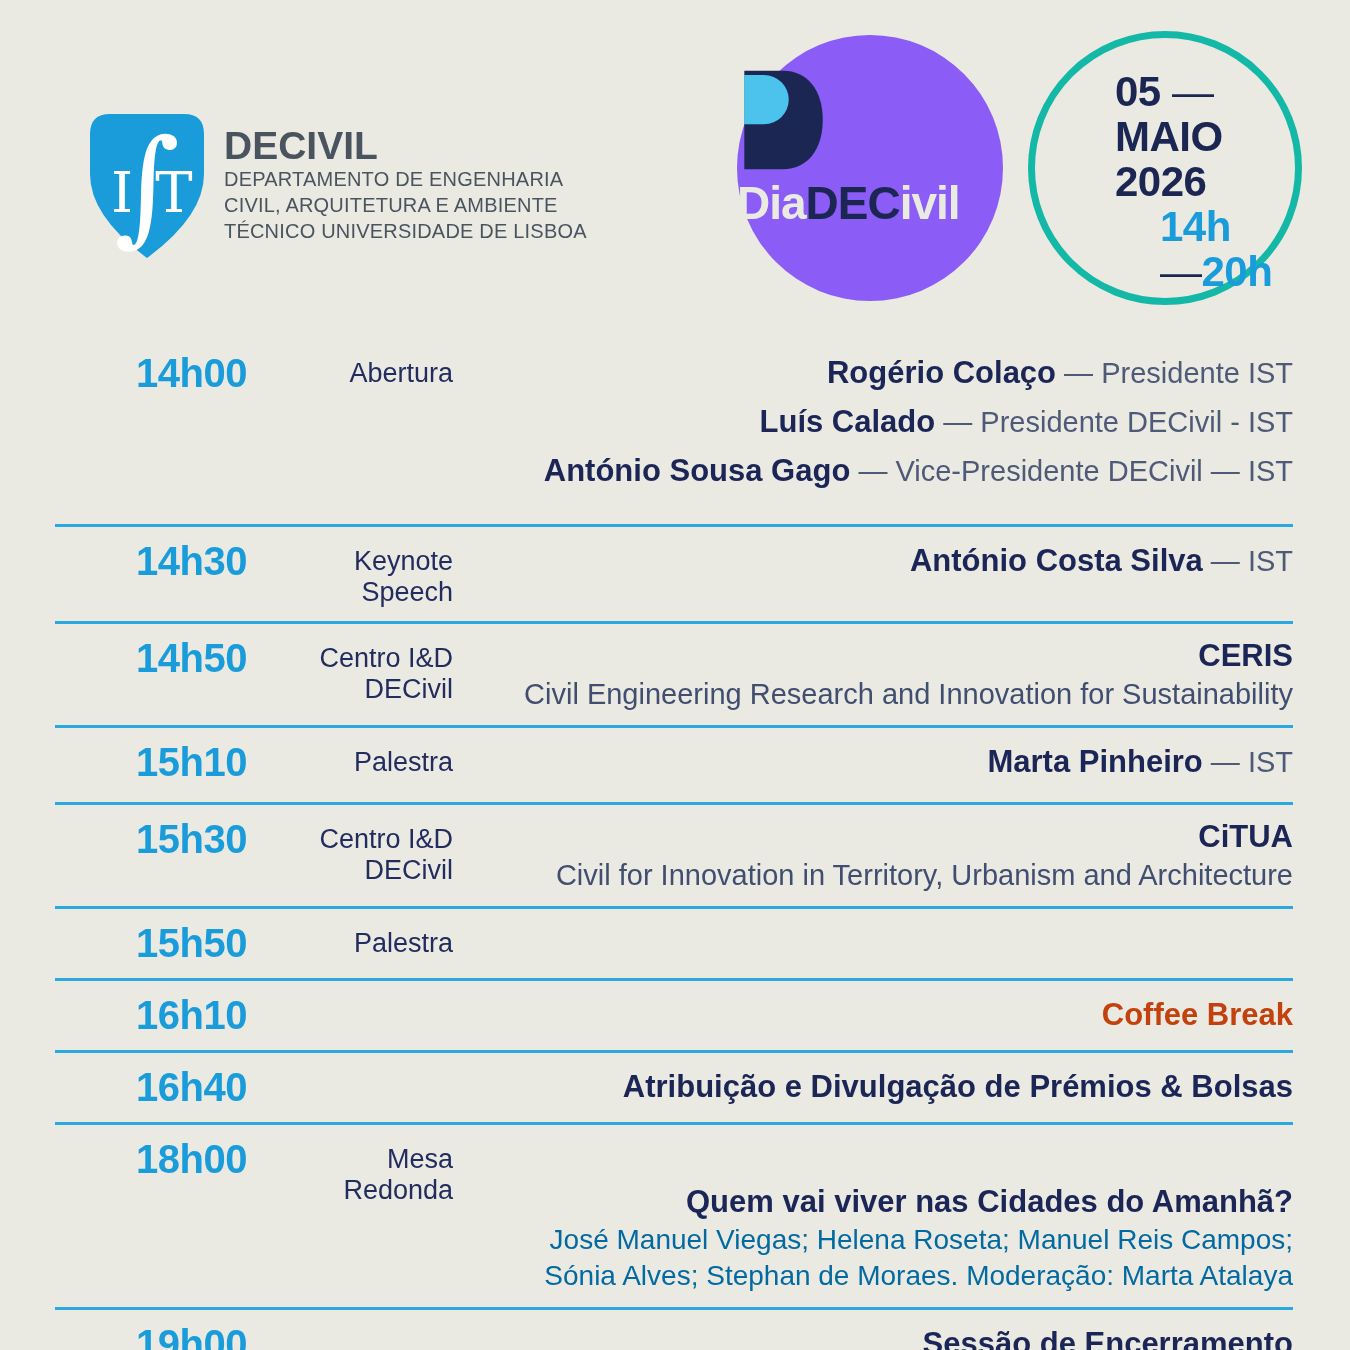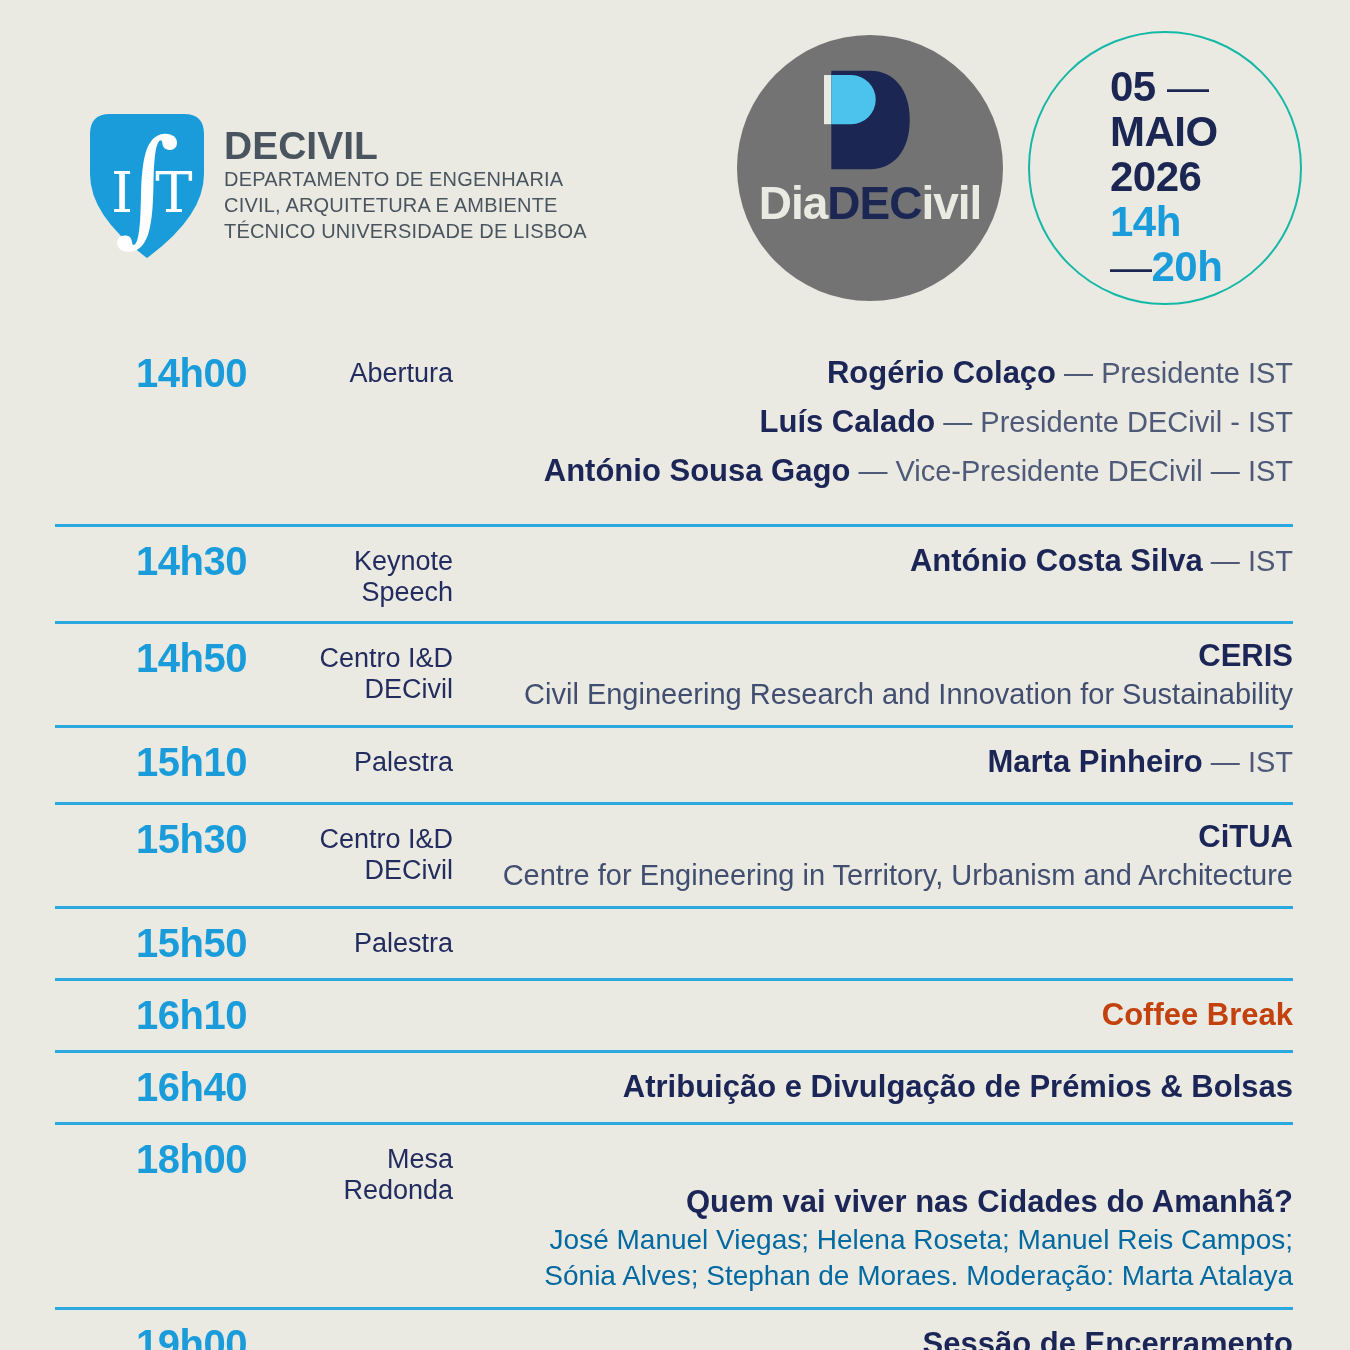--- a/index.html
+++ b/index.html
@@ -13,34 +13,34 @@
   
   .ist{position:absolute;left:88px;top:112px;display:flex;}
   .ist-shield{width:118px;height:148px;flex:0 0 auto;}
   .ist-text{margin-left:18px;padding-top:14px;color:#4A545E;}
   .ist-title{font-size:39px;font-weight:700;line-height:40px;letter-spacing:0;}
   .ist-line{font-size:20px;line-height:26px;letter-spacing:.2px;}
   .ist-line.bold{font-weight:400;}
   
   .event-circle{
     position:absolute;left:737px;top:35px;width:266px;height:266px;
-    border-radius:50%;background:#737373;text-align:center;
+    border-radius:50%;background:#8b5cf6;
   }
   .event-d{display:inline-block;margin-top:33px;width:92px;height:104px;}
   .event-name{margin-top:4px;font-size:46px;font-weight:700;line-height:46px;letter-spacing:-1px;}
   .event-name .lt{color:#E9EAE1;}
   .event-name .dk{color:#1B2653;}
   
   .date-circle{
     position:absolute;left:1028px;top:31px;width:274px;height:274px;
-    box-sizing:border-box;border:2px solid #14b8a6;border-radius:50%;
+    box-sizing:border-box;border:7px solid #14b8a6;border-radius:50%;
     padding:31px 0 0 80px;
   }
   .dl{font-size:42px;font-weight:700;line-height:45px;color:#1B2653;letter-spacing:-.5px;}
-  .dl.blue{color:#199CD9;}
+  .dl.blue{color:#199CD9;margin-left:45px;}
   .dash{font-weight:400;}
   .navy-dash{color:#1B2653;font-weight:400;}
   
   .schedule{position:absolute;left:55px;right:57px;top:339px;}
   .row{
     display:grid;
     grid-template-columns:192px 206px 1fr;
     align-items:start;
     padding:12px 0 13px;
     text-align:right;
@@ -145,21 +145,21 @@
         </div>
       </div>
       <div class="row">
         <div class="time">15h30</div>
         <div class="type">
           <div class="type-line">Centro I&amp;D</div>
           <div class="type-line">DECivil</div>
         </div>
         <div class="content">
           <div class="line org-title">CiTUA</div>
-          <div class="line org-sub">Centre for Engineering in Territory, Urbanism and Architecture</div>
+          <div class="line org-sub">Civil for Innovation in Territory, Urbanism and Architecture</div>
         </div>
       </div>
       <div class="row">
         <div class="time">15h50</div>
         <div class="type">
           <div class="type-line">Palestra</div>
         </div>
       </div>
       <div class="row">
         <div class="time">16h10</div>

